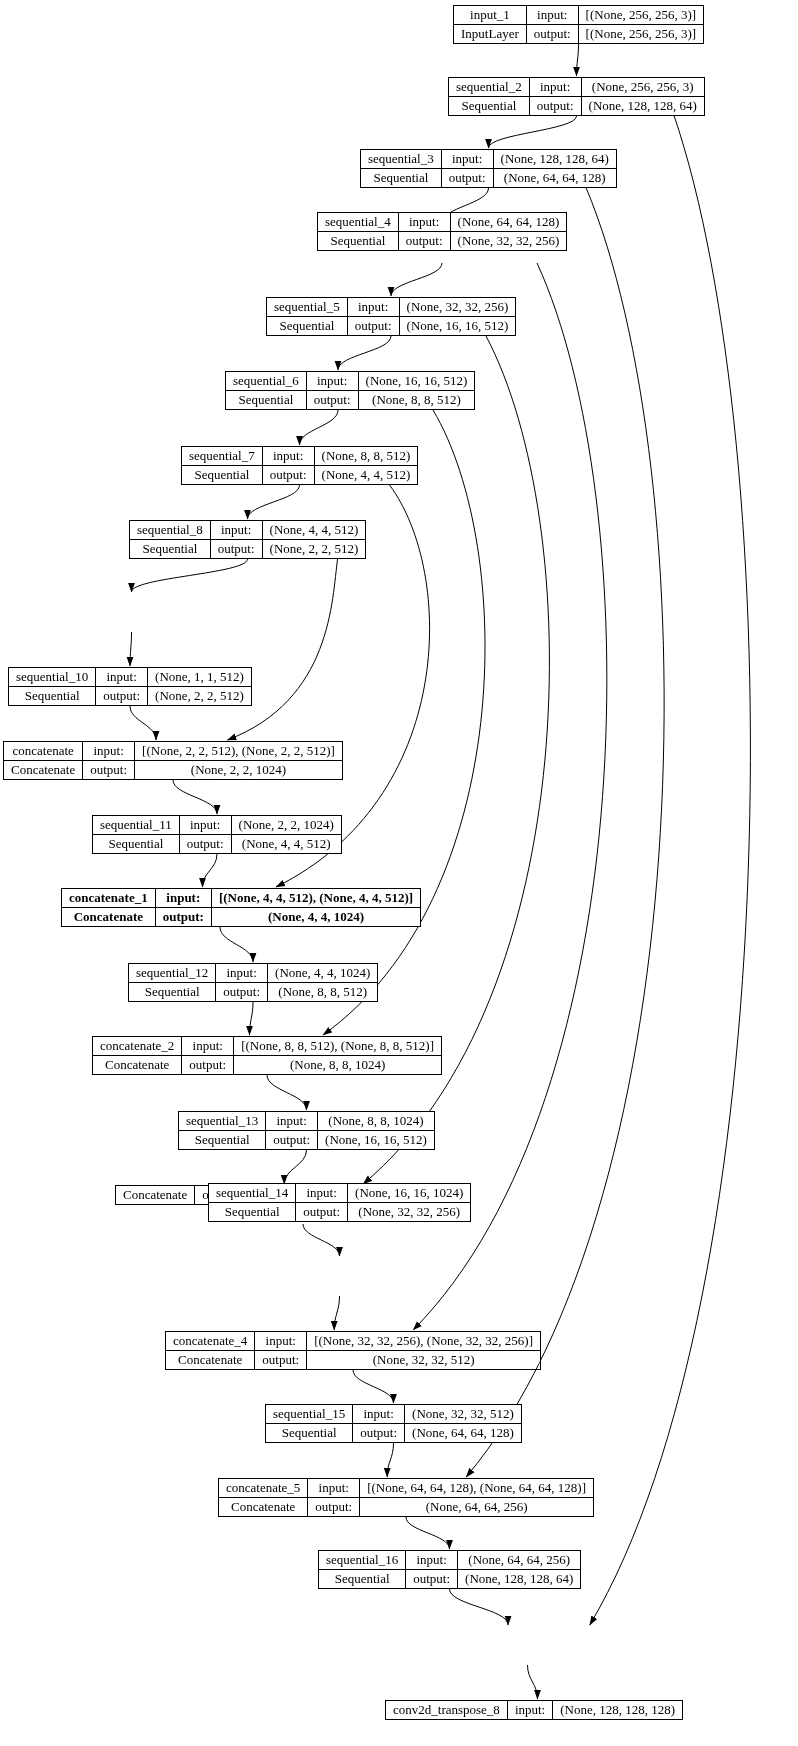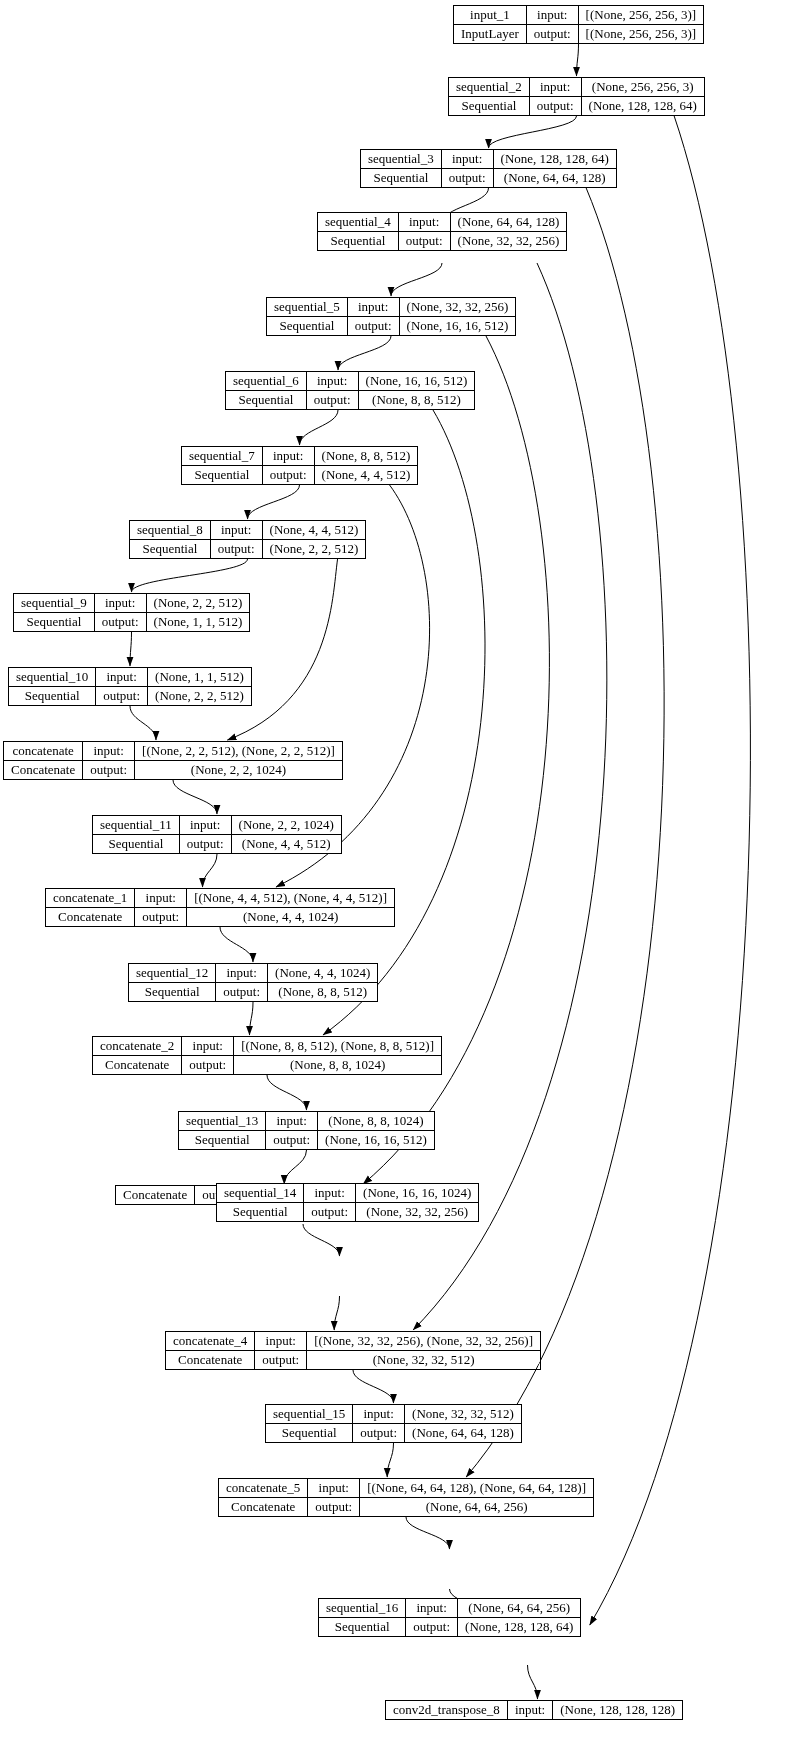--- a/index.html
+++ b/index.html
@@ -172,46 +172,32 @@
             <td>input:</td>
             <td>(None, 4, 4, 512)</td>
           </tr>
           <tr>
             <td>Sequential</td>
             <td>output:</td>
             <td>(None, 2, 2, 512)</td>
           </tr>
         </tbody>
       </table>
-      <table class="node" style="left: 13px; top: 593px;">
-        <tbody>
-          <tr>
-            <td>sequential_9</td>
-            <td>input:</td>
+      <table class="node" style="left: 8px; top: 667px;">
+        <tbody>
+          <tr>
+            <td>sequential_10</td>
+            <td>input:</td>
+            <td>(None, 1, 1, 512)</td>
+          </tr>
+          <tr>
+            <td>Sequential</td>
+            <td>output:</td>
             <td>(None, 2, 2, 512)</td>
           </tr>
-          <tr>
-            <td>Sequential</td>
-            <td>output:</td>
-            <td>(None, 1, 1, 512)</td>
-          </tr>
-        </tbody>
-      </table>
-      <table class="node" style="left: 8px; top: 667px;">
-        <tbody>
-          <tr>
-            <td>sequential_10</td>
-            <td>input:</td>
-            <td>(None, 1, 1, 512)</td>
-          </tr>
-          <tr>
-            <td>Sequential</td>
-            <td>output:</td>
-            <td>(None, 2, 2, 512)</td>
-          </tr>
         </tbody>
       </table>
       <table class="node" style="left: 3px; top: 741px;">
         <tbody>
           <tr>
             <td>concatenate</td>
             <td>input:</td>
             <td>[(None, 2, 2, 512), (None, 2, 2, 512)]</td>
           </tr>
           <tr>
@@ -228,21 +214,21 @@
             <td>input:</td>
             <td>(None, 2, 2, 1024)</td>
           </tr>
           <tr>
             <td>Sequential</td>
             <td>output:</td>
             <td>(None, 4, 4, 512)</td>
           </tr>
         </tbody>
       </table>
-      <table class="node" style="left: 45px; top: 888px;">
+      <table class="node" style="left: 61px; top: 888px; font-weight: bold;">
         <tbody>
           <tr>
             <td>concatenate_1</td>
             <td>input:</td>
             <td>[(None, 4, 4, 512), (None, 4, 4, 512)]</td>
           </tr>
           <tr>
             <td>Concatenate</td>
             <td>output:</td>
             <td>(None, 4, 4, 1024)</td>
@@ -293,21 +279,21 @@
       </table>
       <table class="node" style="left: 115px; top: 1185px;">
         <tbody>
           <tr>
             <td>Concatenate</td>
             <td>output:</td>
             <td>(None, 16, 16, 1024)</td>
           </tr>
         </tbody>
       </table>
-      <table class="node" style="left: 208px; top: 1183px; margin-left: 8px;">
+      <table class="node" style="left: 208px; top: 1183px;">
         <tbody>
           <tr>
             <td>sequential_14</td>
             <td>input:</td>
             <td>(None, 16, 16, 1024)</td>
           </tr>
           <tr>
             <td>Sequential</td>
             <td>output:</td>
             <td>(None, 32, 32, 256)</td>
@@ -349,21 +335,21 @@
             <td>input:</td>
             <td>[(None, 64, 64, 128), (None, 64, 64, 128)]</td>
           </tr>
           <tr>
             <td>Concatenate</td>
             <td>output:</td>
             <td>(None, 64, 64, 256)</td>
           </tr>
         </tbody>
       </table>
-      <table class="node" style="left: 318px; top: 1550px; margin-top: 48px;">
+      <table class="node" style="left: 318px; top: 1550px;">
         <tbody>
           <tr>
             <td>sequential_16</td>
             <td>input:</td>
             <td>(None, 64, 64, 256)</td>
           </tr>
           <tr>
             <td>Sequential</td>
             <td>output:</td>
             <td>(None, 128, 128, 64)</td>

